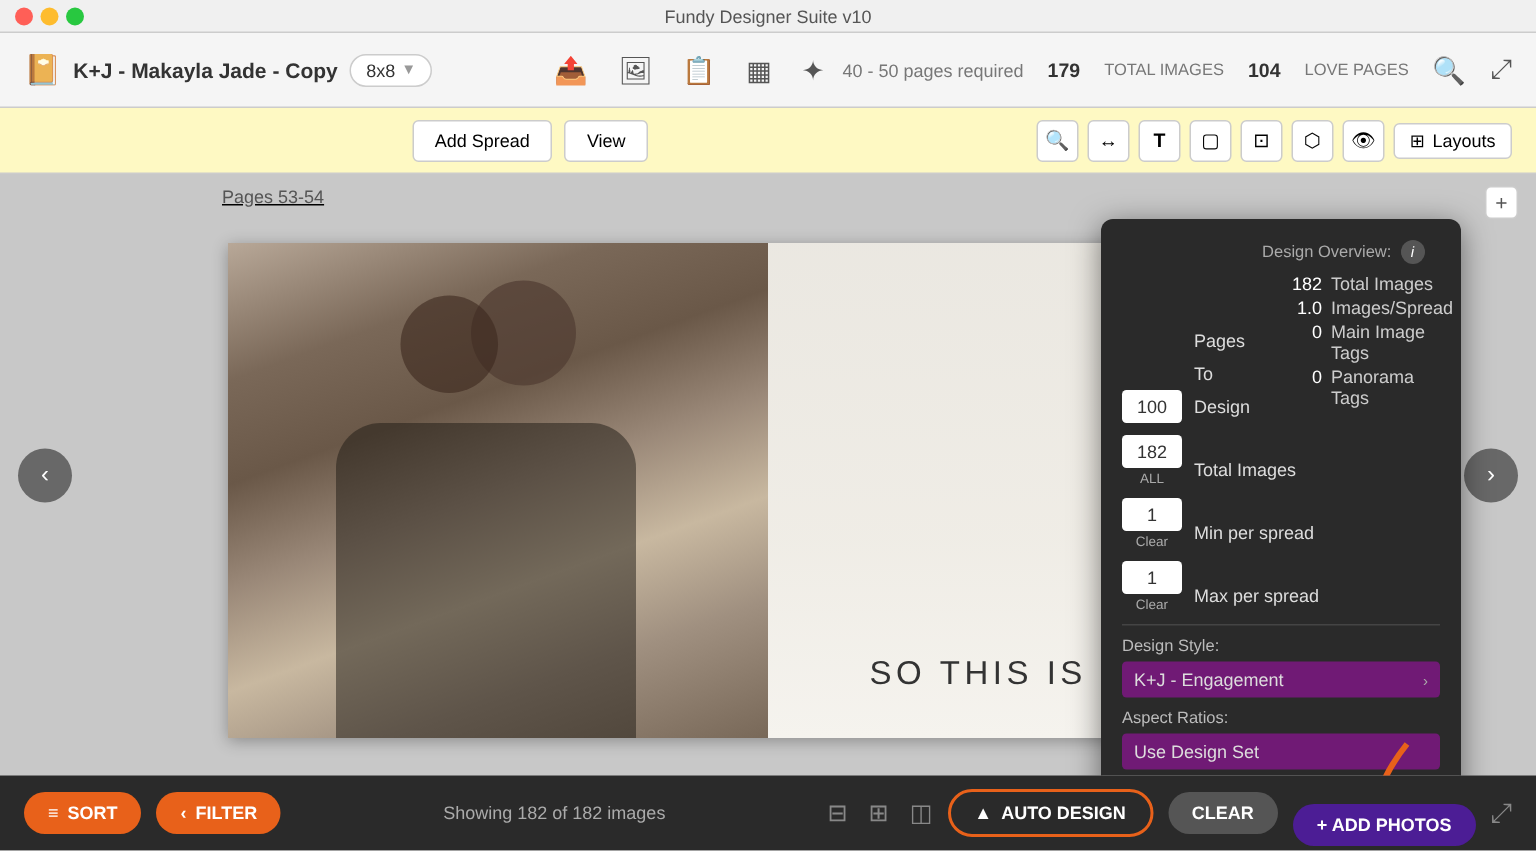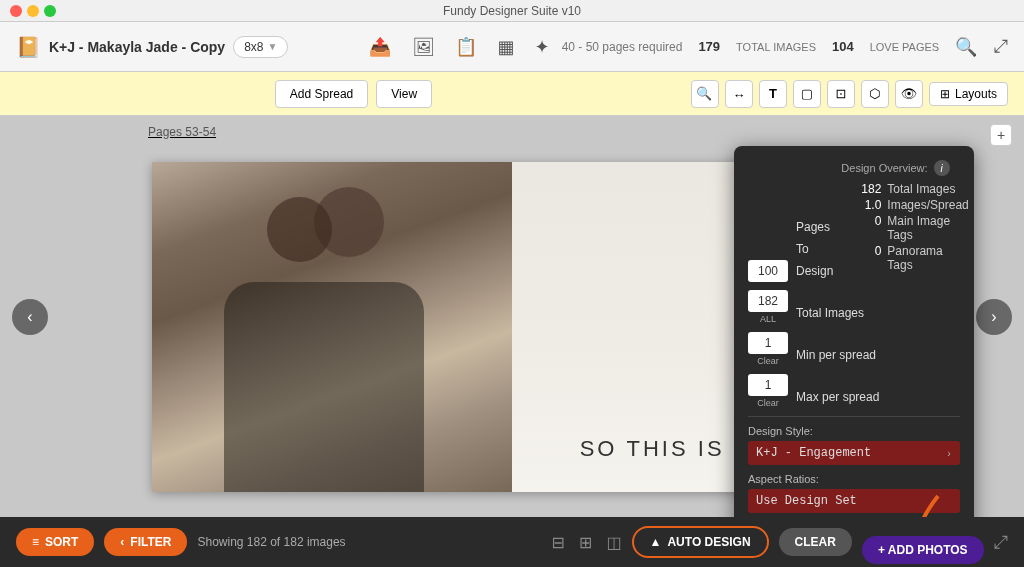--- a/index.html
+++ b/index.html
@@ -332,29 +332,28 @@
       border-top: 1px solid #444;
       margin: 8px 0;
     }
 
     .popup-section-label {
       color: #bbb;
       font-size: 11px;
       margin-bottom: 4px;
     }
     .popup-select-row {
-      background: #7f1d1d;
+      background: #701a75;
       border-radius: 3px;
       padding: 5px 8px;
       display: flex;
       justify-content: space-between;
       align-items: flex-end;
       margin-bottom: 8px;
       cursor: pointer;
-      font-family: Liberation Mono, monospace;
     }
     .popup-select-row span { color: #ddd; }
     .popup-select-row .chevron { color: #aaa; font-size: 10px; }
 
     
     .bottom-bar {
       position: absolute;
       bottom: 0;
       left: 0;
       right: 0;
@@ -391,20 +390,21 @@
       cursor: pointer;
       display: flex;
       align-items: center;
       gap: 6px;
     }
 
     .showing-text {
       color: #aaa;
       font-size: 12px;
       flex: 1;
+      text-align: center;
     }
 
     .bottom-icons {
       display: flex;
       align-items: center;
       gap: 14px;
     }
 
     .bottom-icon {
       color: #888;

